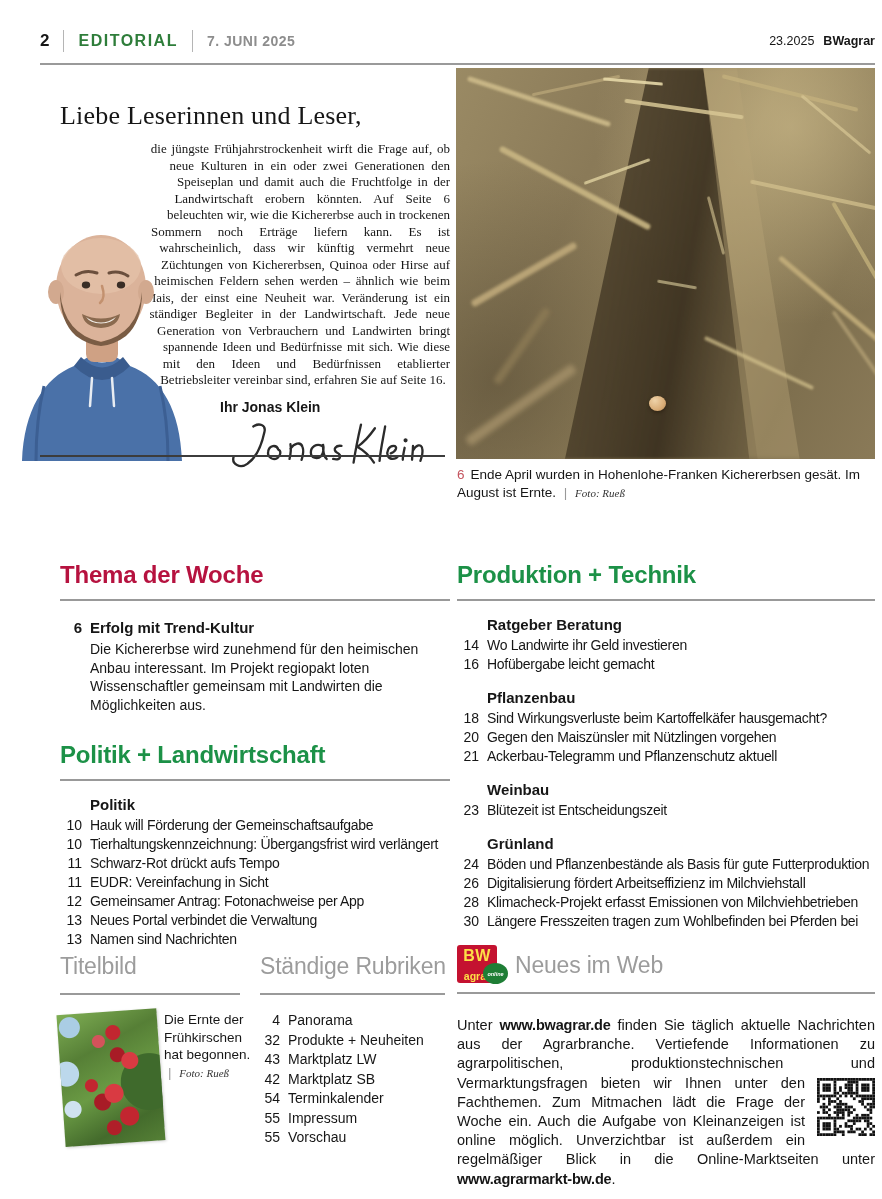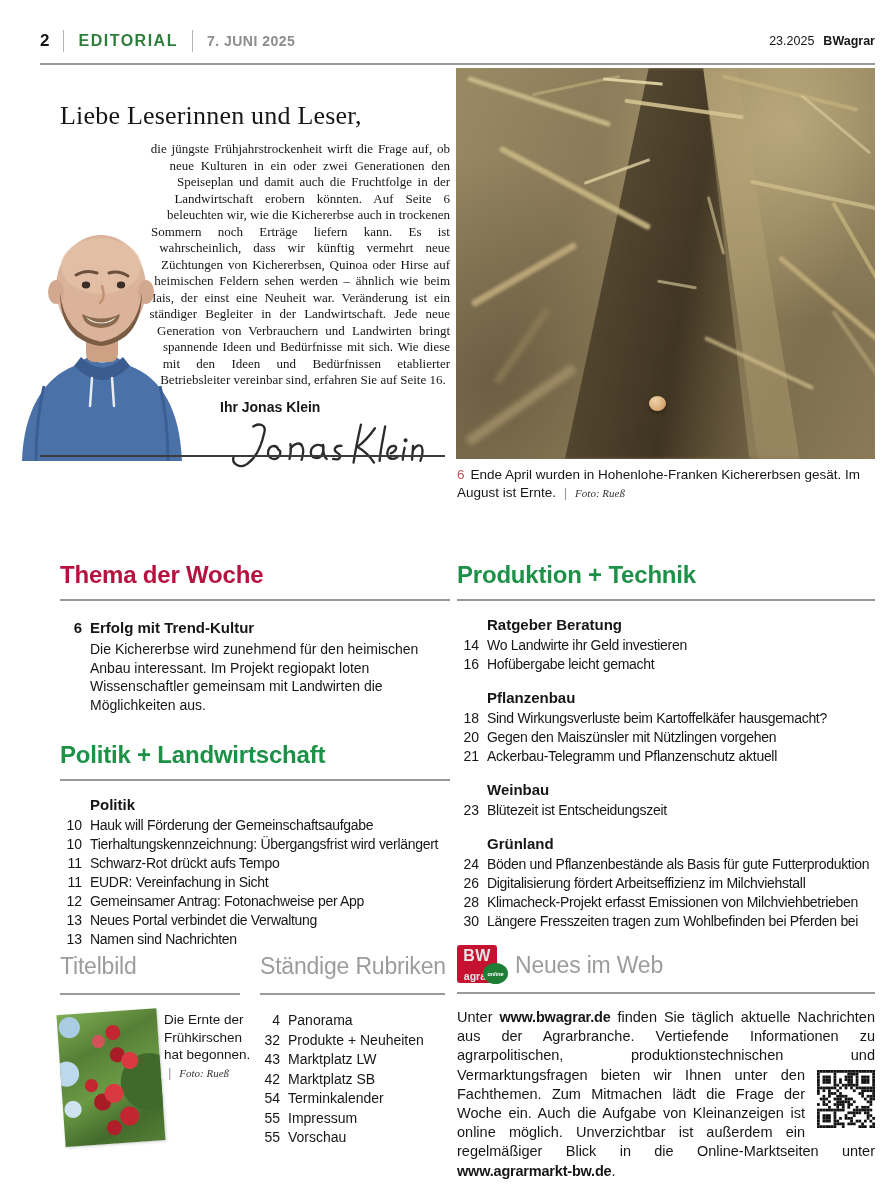--- a/index.html
+++ b/index.html
@@ -102,28 +102,28 @@
       radial-gradient(circle at 88% 55%, #3f6a2c 0 28px, transparent 29px),
       linear-gradient(155deg,#7fae54 0%,#567f36 30%,#6a9a44 55%,#446b2c 80%,#558036 100%);}
   .titelbild-caption{font-size:13.5px;line-height:17.5px;width:110px;}
   .rubriken-list{margin-top:16px;}
   .rubriken-list .toc-item{font-size:14px;line-height:19.5px;letter-spacing:0;}
   .rubriken-list .toc-num{width:20px;}
 
   .web-head-row{display:flex;align-items:center;gap:14px;margin-top:-8px;height:42px;}
   .bw-logo{position:relative;width:44px;height:40px;flex:none;}
   .bw-logo-box{position:absolute;left:0;top:0;width:40px;height:38px;background:#c41230;border-radius:3px;
-               display:flex;flex-direction:column;align-items:center;justify-content:center;color:#e5e5e5;gap:8px;}
+               display:flex;flex-direction:column;align-items:center;justify-content:center;color:#fde047;gap:8px;}
   .bw-logo-top{font-size:16px;font-weight:bold;line-height:15px;letter-spacing:.5px;}
   .bw-logo-bottom{font-size:10.5px;font-weight:bold;line-height:10px;}
   .bw-logo-badge{position:absolute;right:-7px;bottom:1px;width:25px;height:21px;border-radius:50%;
                  background:#1e7e35;color:#fff;font-size:5.5px;font-style:italic;font-weight:bold;
                  display:flex;align-items:center;justify-content:center;}
   .web-rule{margin-top:6px;}
-  .web-text{margin-top:14px;font-size:14.5px;line-height:19.2px;text-align:justify;}
+  .web-text{margin-top:22px;font-size:14.5px;line-height:19.2px;text-align:justify;}
   .web-text b{letter-spacing:-.2px;}
   .qr{float:right;width:58px;height:58px;margin:4px 0 2px 12px;}
 </style>
 </head>
 <body>
 
 <div class="page">
 
   <div class="header-row">
     <div class="header-left">

